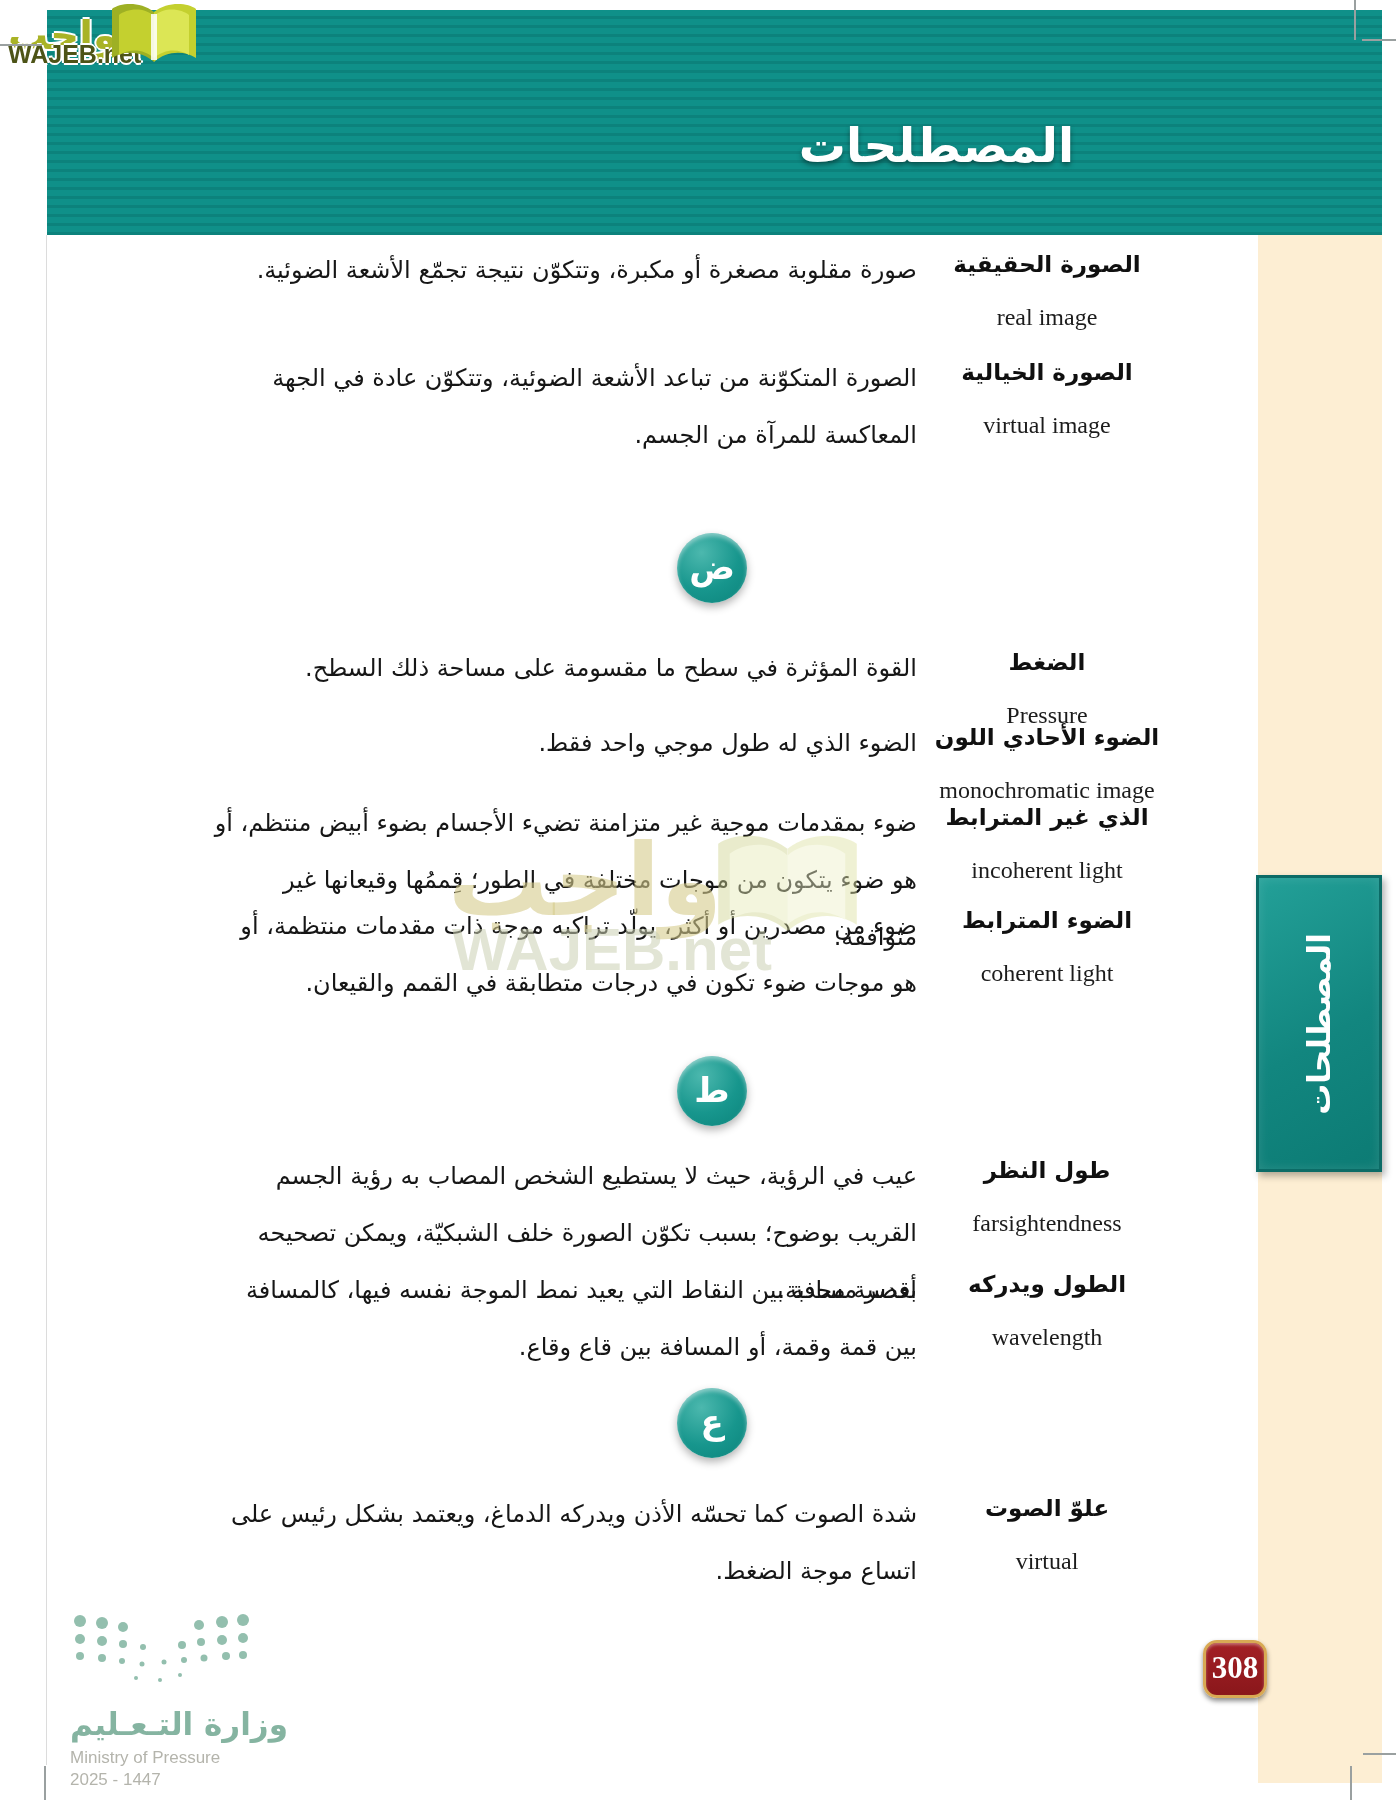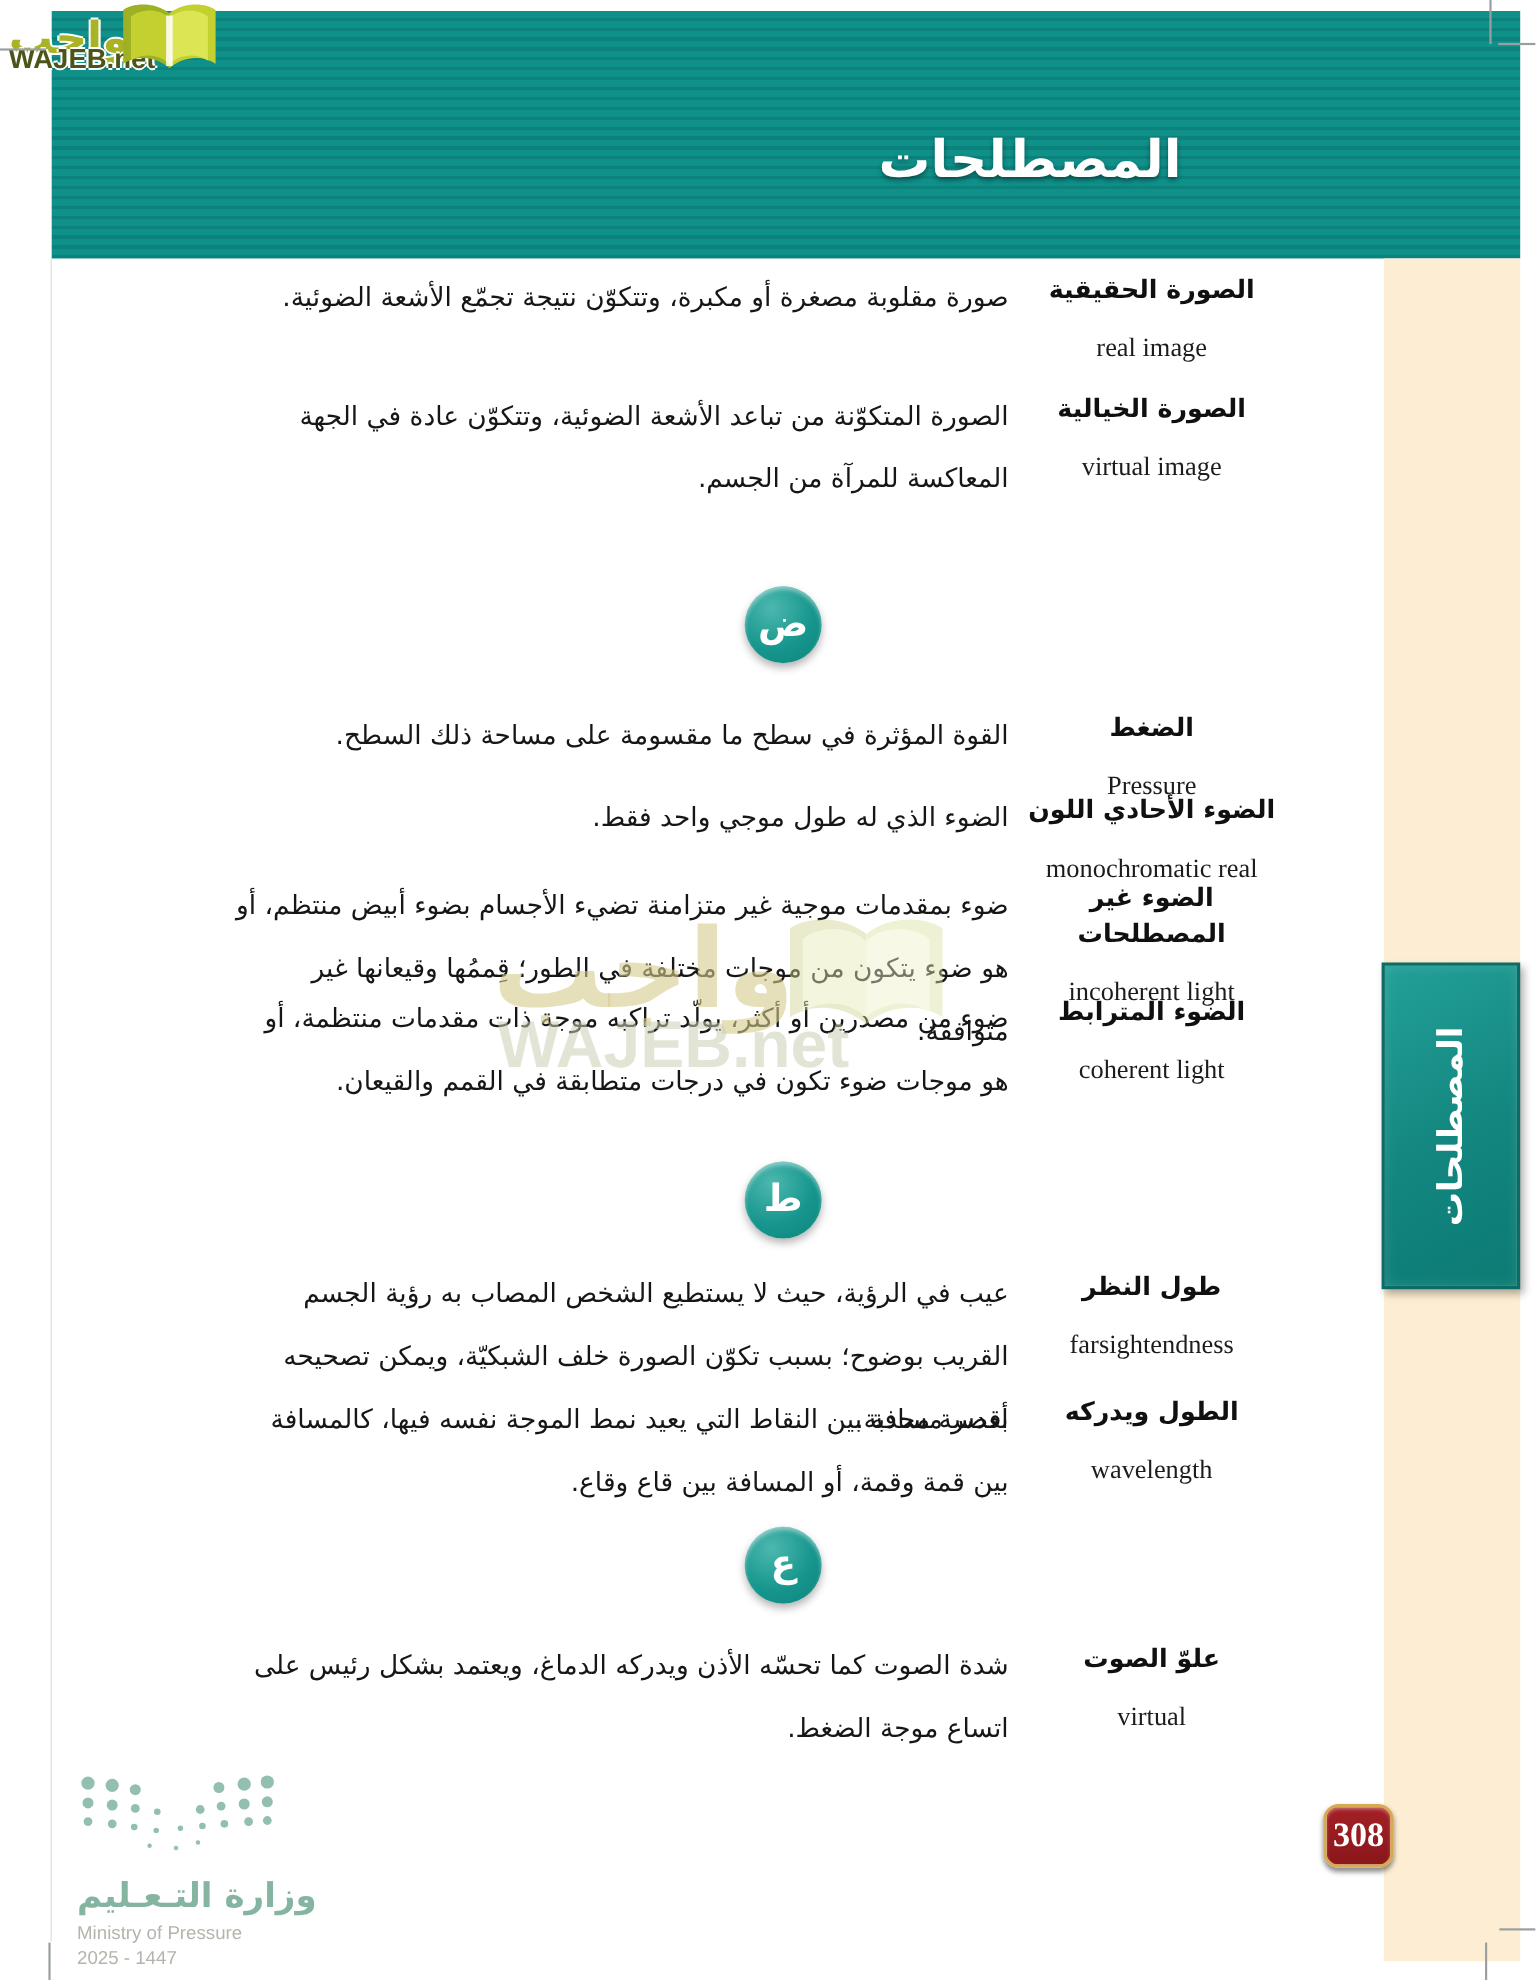--- a/index.html
+++ b/index.html
@@ -115,28 +115,28 @@
   <div class="term">
     <div class="term-ar">الضغط</div>
     <div class="term-en">Pressure</div>
   </div>
   <div class="def">القوة المؤثرة في سطح ما مقسومة على مساحة ذلك السطح.</div>
 </div>
 
 <div class="entry" style="top:715px">
   <div class="term">
     <div class="term-ar">الضوء الأحادي اللون</div>
-    <div class="term-en">monochromatic real</div>
+    <div class="term-en">monochromatic image</div>
   </div>
   <div class="def">الضوء الذي له طول موجي واحد فقط.</div>
 </div>
 
 <div class="entry" style="top:795px">
   <div class="term">
-    <div class="term-ar">الضوء غير المصطلحات</div>
+    <div class="term-ar">الذي غير المترابط</div>
     <div class="term-en">incoherent light</div>
   </div>
   <div class="def">ضوء بمقدمات موجية غير متزامنة تضيء الأجسام بضوء أبيض منتظم، أو هو ضوء يتكون من موجات مختلفة في الطور؛ قِممُها وقيعانها غير متوافقة.</div>
 </div>
 
 <div class="entry" style="top:898px">
   <div class="term">
     <div class="term-ar">الضوء المترابط</div>
     <div class="term-en">coherent light</div>
   </div>

